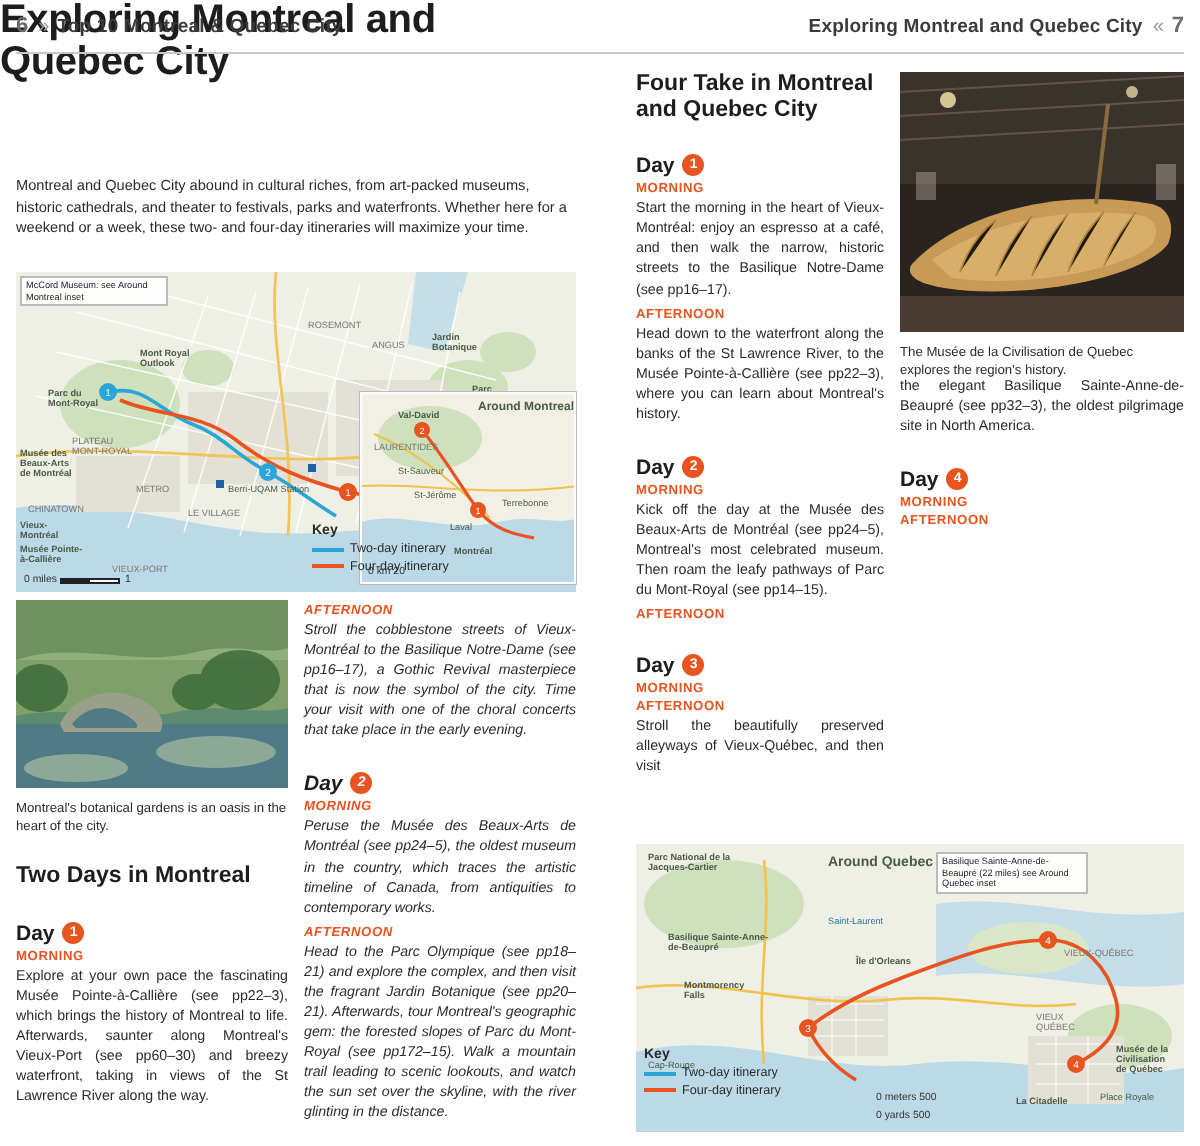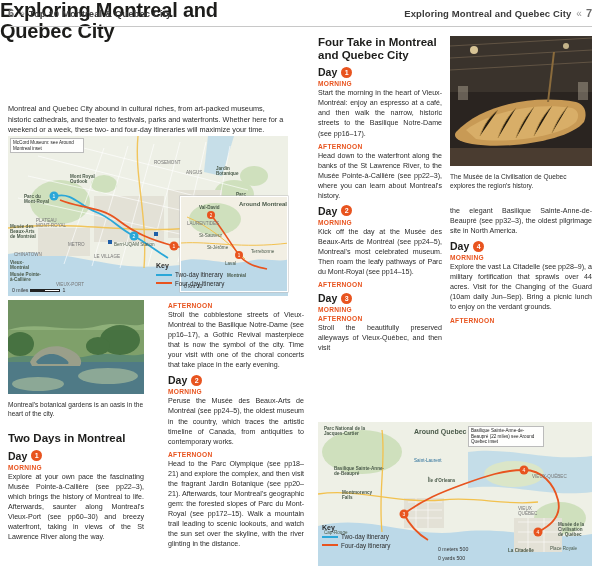--- a/index.html
+++ b/index.html
@@ -42,22 +42,22 @@
   }
   p.intro {
     font-size:7.3px; line-height:1.45; color:#2b2b2b; margin:0;
     width:280px;
   }
   h2.sec {
     font-size:11.5px; font-weight:bold; color:#1d1d1b;
     margin:0 0 5px 0; line-height:1.1;
   }
   .daybar {
-    display:flex; align-items:center; gap:4px;
-    margin:4px 0 2px 0;
+    display:flex; gap:4px;
+    margin:16px 0 2px 0;
   }
   .daybar .dlabel { font-size:10.5px; font-weight:bold; color:#1d1d1b; }
   .circnum {
     width:11px; height:11px; border-radius:50%;
     background:#e8541f; color:#fff;
     font-size:7px; font-weight:bold;
     display:flex; align-items:center; justify-content:center;
     line-height:1;
   }
   .tod {
@@ -112,21 +112,21 @@
     </div>
     <div class="right">
       <span class="runtitle">Exploring Montreal and Quebec City</span>
       <span class="chev">«</span>
       <span class="folio">7</span>
     </div>
   </div>
   <div class="rule"></div>
 
   <h1 class="title">Exploring Montreal and Quebec City</h1>
-  <p class="intro" style="position:absolute; left:8px; top:104px;">Montreal and Quebec City abound in cultural riches, from art-packed museums, historic cathedrals, and theater to festivals, parks and waterfronts. Whether here for a weekend or a week, these two- and four-day itineraries will maximize your time.</p>
+  <p class="intro" style="position:absolute; left:8px; top:88px;">Montreal and Quebec City abound in cultural riches, from art-packed museums, historic cathedrals, and theater to festivals, parks and waterfronts. Whether here for a weekend or a week, these two- and four-day itineraries will maximize your time.</p>
   <div style="position:absolute; left:8px; top:34px; width:1px; height:1px;"></div>
 
   <div class="mapbox" style="left:8px; top:136px; width:280px; height:160px;">
     <svg width="280" height="160" viewBox="0 0 280 160">
       <rect width="280" height="160" fill="#eef0e6"></rect>
 
       <path d="M0 118 C40 112 80 126 120 130 C165 134 215 120 280 128 L280 160 L0 160 Z" fill="#bcd9e8"></path>
       <path d="M200 0 L226 0 L214 40 L196 36 Z" fill="#bcd9e8" opacity=".8"></path>
 
       <ellipse cx="52" cy="66" rx="30" ry="22" fill="#cfe0bd"></ellipse>
@@ -256,21 +256,21 @@
   <div style="position:absolute; left:8px; top:432px; width:136px;">
     <h2 class="sec">Two Days in Montreal</h2>
     <div class="daybar">
       <span class="dlabel">Day</span>
       <span class="circnum">1</span>
     </div>
     <div class="tod">MORNING</div>
     <p class="body">Explore at your own pace the fascinating Musée Pointe-à-Callière (see pp22–3), which brings the history of Montreal to life. Afterwards, saunter along Montreal's Vieux-Port (see pp60–30) and breezy waterfront, taking in views of the St Lawrence River along the way.</p>
   </div>
 
-  <div style="position:absolute; left:168px; top:300px; width:136px;">
+  <div style="position:absolute; left:152px; top:300px; width:136px;font-style:italic;">
     <div class="tod">AFTERNOON</div>
     <p class="body">Stroll the cobblestone streets of Vieux-Montréal to the Basilique Notre-Dame (see pp16–17), a Gothic Revival masterpiece that is now the symbol of the city. Time your visit with one of the choral concerts that take place in the early evening.</p>
 
     <div class="daybar">
       <span class="dlabel">Day</span>
       <span class="circnum">2</span>
     </div>
     <div class="tod">MORNING</div>
     <p class="body">Peruse the Musée des Beaux-Arts de Montréal (see pp24–5), the oldest museum in the country, which traces the artistic timeline of Canada, from antiquities to contemporary works.</p>
     <div class="tod">AFTERNOON</div>
@@ -344,28 +344,27 @@
       <g fill="#d9cdbb" opacity=".35">
         <rect x="8" y="50" width="10" height="14"></rect>
         <rect x="128" y="46" width="10" height="18"></rect>
       </g>
       <circle cx="24" cy="14" r="4" fill="#ffe9b0" opacity=".8"></circle>
       <circle cx="116" cy="10" r="3" fill="#ffe9b0" opacity=".7"></circle>
     </svg>
   </div>
   <p class="caption" style="position:absolute; left:450px; top:170px; width:142px;">The Musée de la Civilisation de Quebec explores the region's history.</p>
 
-  <div style="position:absolute; left:450px; top:206px; width:142px;">
+  <div style="position:absolute; left:450px; top:188px; width:142px;">
     <p class="body">the elegant Basilique Sainte-Anne-de-Beaupré (see pp32–3), the oldest pilgrimage site in North America.</p>
     <div class="daybar">
       <span class="dlabel">Day</span>
       <span class="circnum">4</span>
     </div>
     <div class="tod">MORNING</div>
-    <p class="body">Explore the vast La Citadelle (see pp28–9), a military fortification that sprawls over 44 acres. Visit for the Changing of the Guard (10am daily Jun–Sep). Bring a picnic lunch to enjoy on the verdant grounds.</p>
     <div class="tod">AFTERNOON</div>
   </div>
 
   <div class="mapbox" style="left:318px; top:422px; width:274px; height:144px;">
     <svg width="274" height="144" viewBox="0 0 274 144">
       <rect width="274" height="144" fill="#eef0e6"></rect>
 
       <path d="M0 104 C50 92 92 116 140 110 C190 104 232 120 274 112 L274 144 L0 144 Z" fill="#bcd9e8"></path>
       <path d="M150 30 C190 24 226 40 274 34 L274 70 C230 76 188 60 150 66 Z" fill="#bcd9e8" opacity=".85"></path>
 

